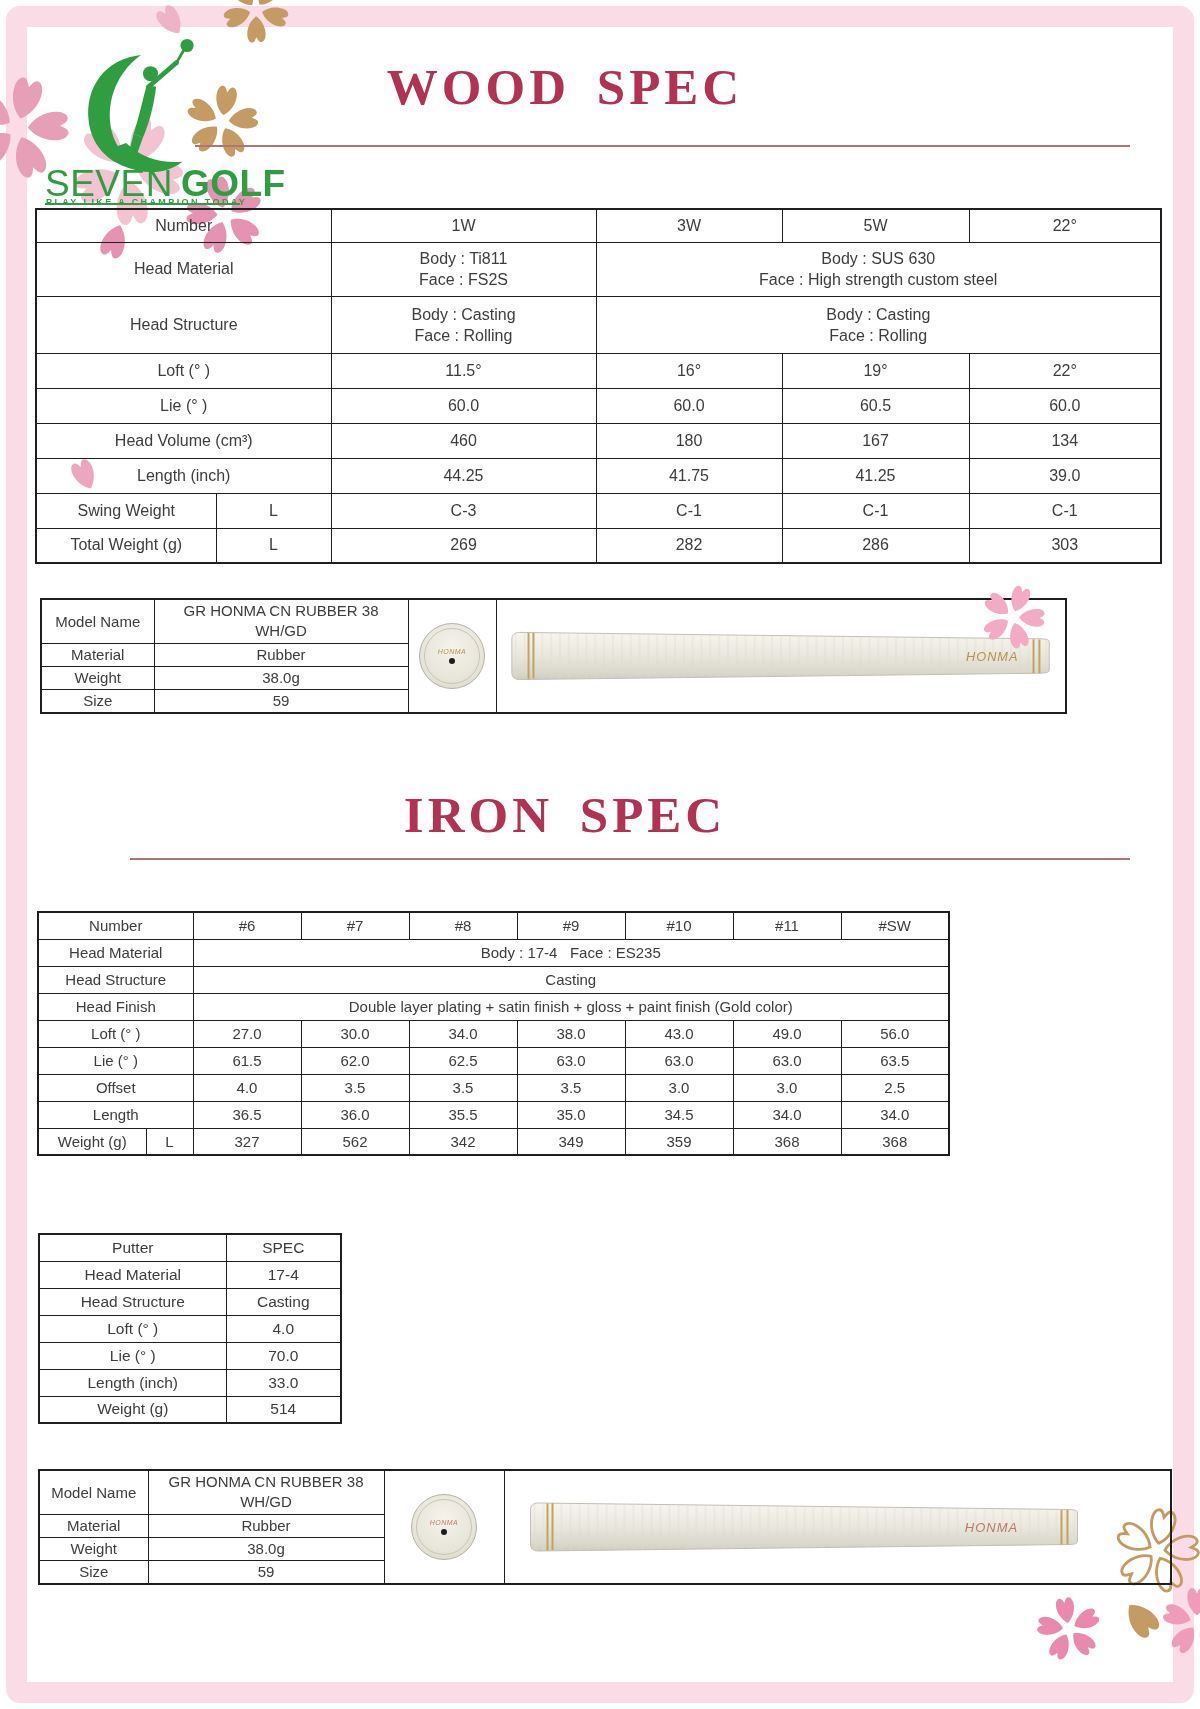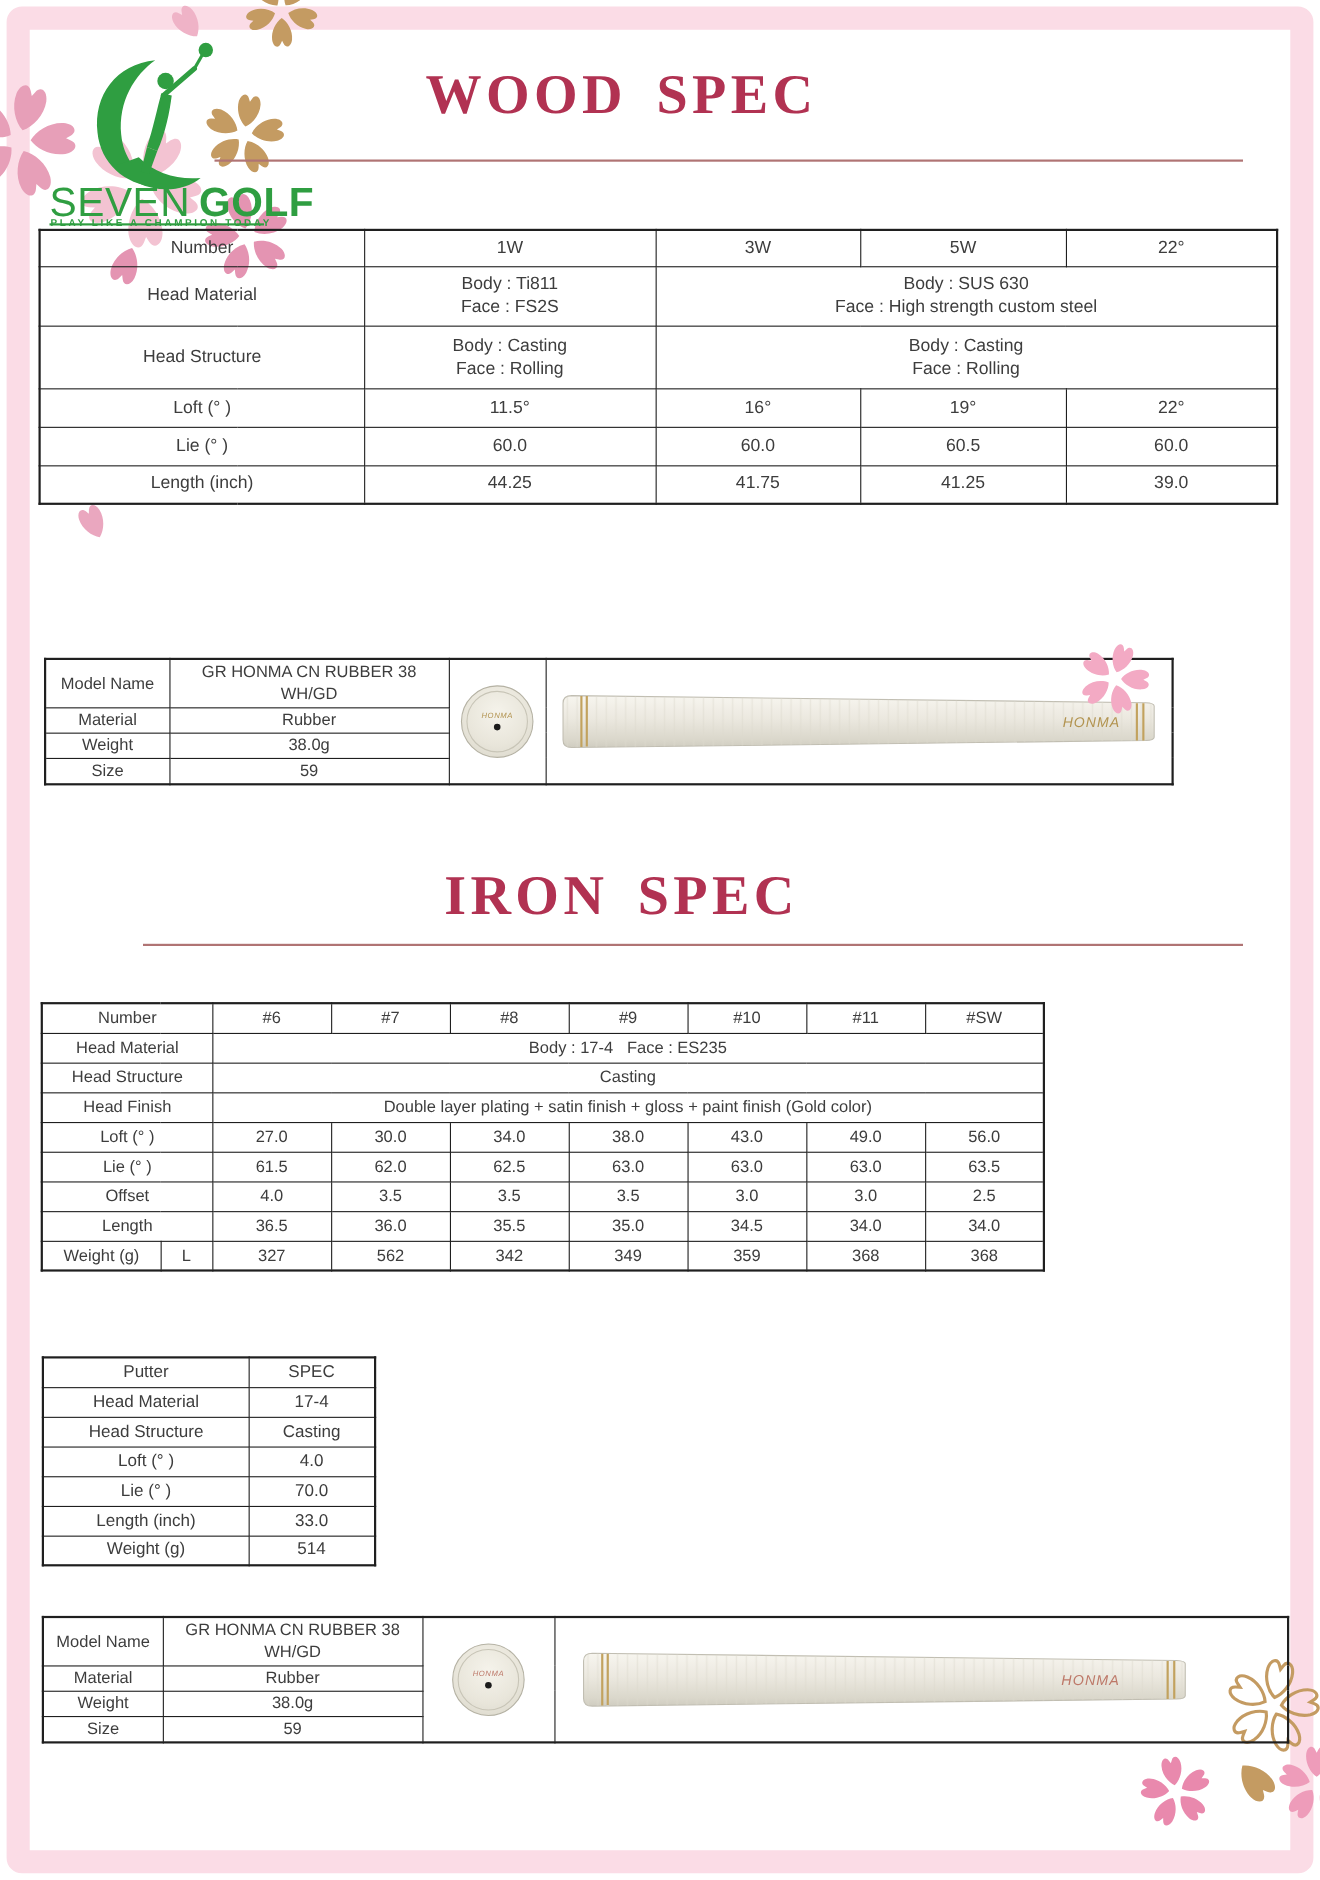--- a/index.html
+++ b/index.html
@@ -187,25 +187,48 @@
         <td>22°</td>
       </tr>
       <tr class="r35">
         <td colspan="2">Lie (° )</td>
         <td>60.0</td>
         <td>60.0</td>
         <td>60.5</td>
         <td>60.0</td>
       </tr>
       <tr class="r35">
+        <td colspan="2">Head Volume (cm³)</td>
+        <td>460</td>
+        <td>180</td>
+        <td>167</td>
+        <td>134</td>
+      </tr>
+      <tr class="r35">
         <td colspan="2">Length (inch)</td>
         <td>44.25</td>
         <td>41.75</td>
         <td>41.25</td>
         <td>39.0</td>
+      </tr>
+      <tr class="r35">
+        <td>Swing Weight</td>
+        <td>L</td>
+        <td>C-3</td>
+        <td>C-1</td>
+        <td>C-1</td>
+        <td>C-1</td>
+      </tr>
+      <tr class="r35">
+        <td>Total Weight (g)</td>
+        <td>L</td>
+        <td>269</td>
+        <td>282</td>
+        <td>286</td>
+        <td>303</td>
       </tr>
     </tbody>
   </table>
 
   <table class="spec grip" style="left:40px;top:598px;width:1025px">
     <colgroup>
         <col style="width:113px">
         <col style="width:254px">
         <col style="width:88px">
         <col style="width:570px">

